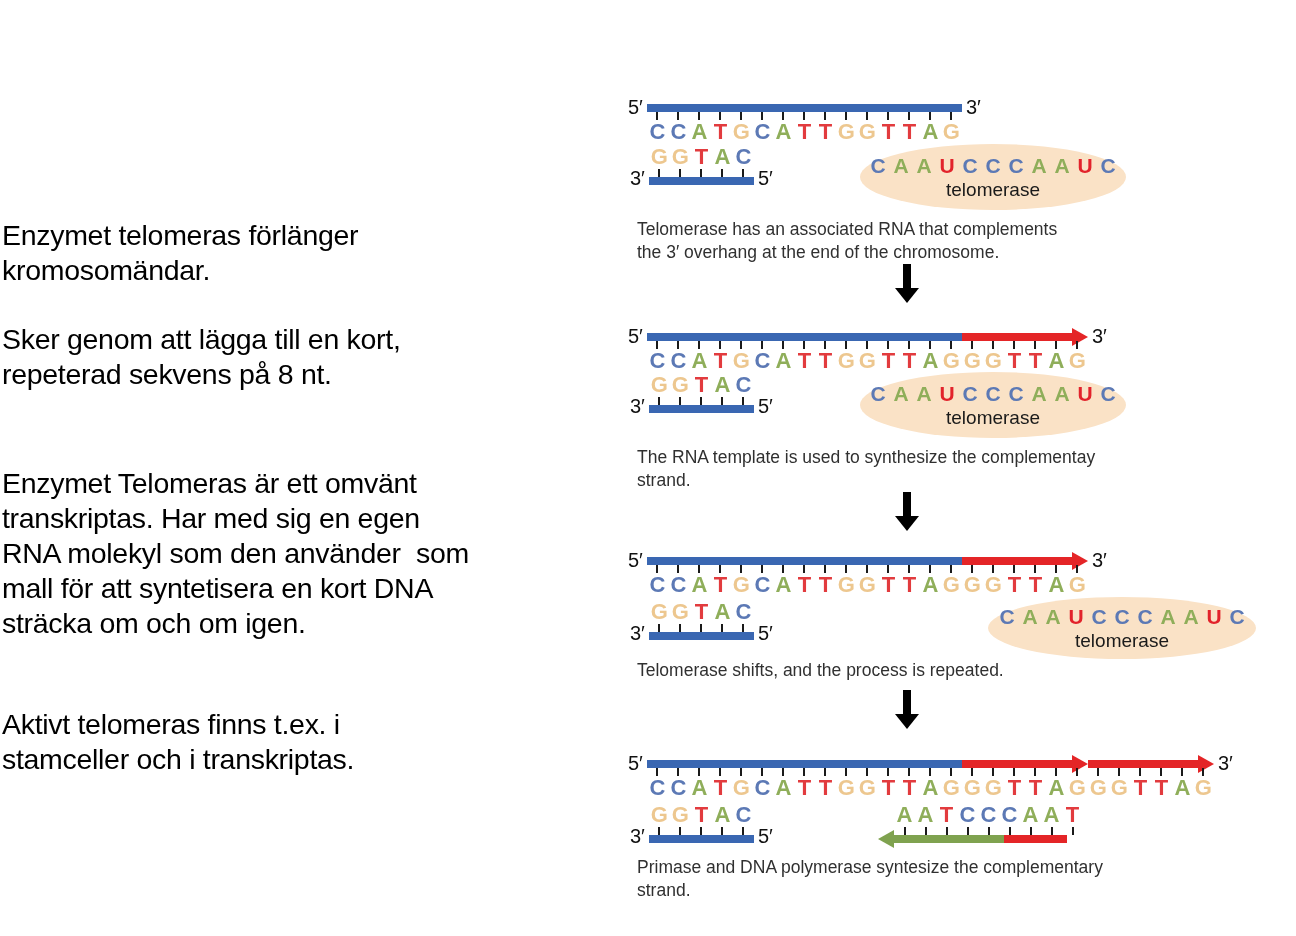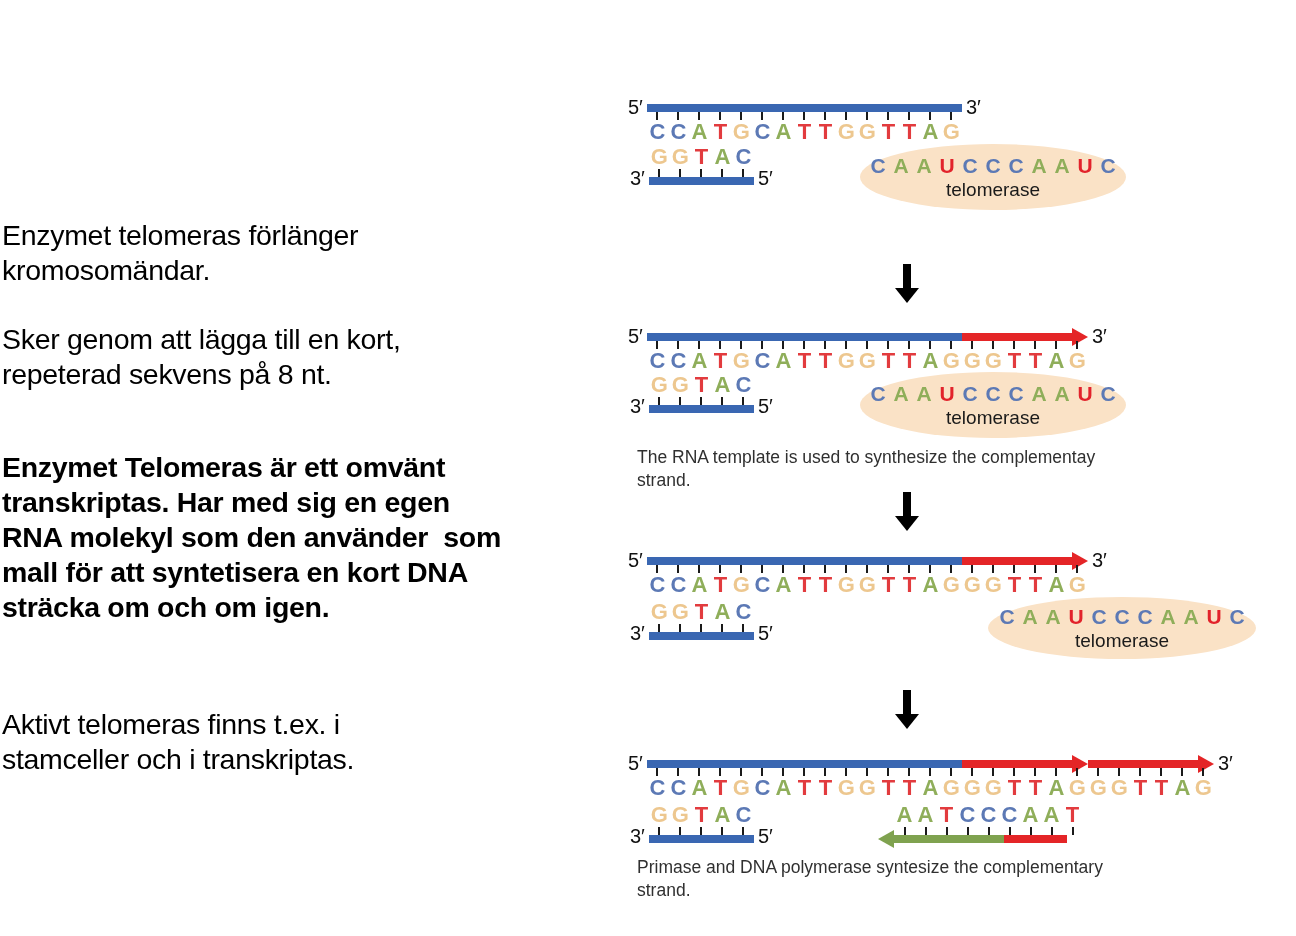--- a/index.html
+++ b/index.html
@@ -6,21 +6,21 @@
   body{width:1296px;height:936px;overflow:hidden;font-family:"Liberation Sans",sans-serif;}
   .slide{position:relative;width:1296px;height:936px;background:#fff;}
 
   
   .left-text p{
     position:absolute;left:2px;margin:0;
     font-size:28.5px;line-height:35px;color:#000;
     white-space:pre-wrap;letter-spacing:-0.3px;
     font-family:"Liberation Sans",sans-serif;
   }
-  .p1{top:218px;} .p2{top:322px;} .p3{top:450px;font-weight:bold;} .p4{top:707px;}
+  .p1{top:218px;} .p2{top:322px;} .p3{top:466px;} .p4{top:707px;}
 
   
   .strand{position:absolute;display:flex;}
   .strand .prime{font-size:20px;color:#111;white-space:nowrap;}
   .strand.top-strand{align-items:flex-start;}
   .strand.top-strand .prime{margin-top:-8px;}
   .strand.bottom-strand{align-items:flex-end;}
   .strand.bottom-strand .prime{margin-bottom:-5px;}
   .strand .prime.lft{margin-right:4px;}
   .strand .prime.rgt{margin-left:4px;}
@@ -149,20 +149,22 @@
           <span class="nt" style="width: 23px; color: rgb(92, 121, 181);">C</span>
           <span class="nt" style="width: 23px; color: rgb(143, 174, 90);">A</span>
           <span class="nt" style="width: 23px; color: rgb(143, 174, 90);">A</span>
           <span class="nt" style="width: 23px; color: rgb(226, 35, 43);">U</span>
           <span class="nt" style="width: 23px; color: rgb(92, 121, 181);">C</span>
         </div>
       </div>
     <div class="telo-label">telomerase</div>
   </div>
 
+  <div class="caption" style="left:637px;top:218px">Telomerase has an associated RNA that complements
+the 3′ overhang at the end of the chromosome.</div>
 
   <div class="down-arrow" style="left:895px;top:264px">
     <div class="stem"></div>
     <div class="head"></div>
   </div>
 
   <div class="strand top-strand" style="left:628px;top:333px">
       <span class="prime lft">5′</span>
       <div class="strand-col">
         <div class="bar-row">
@@ -365,20 +367,21 @@
           <span class="nt" style="width: 23px; color: rgb(92, 121, 181);">C</span>
           <span class="nt" style="width: 23px; color: rgb(143, 174, 90);">A</span>
           <span class="nt" style="width: 23px; color: rgb(143, 174, 90);">A</span>
           <span class="nt" style="width: 23px; color: rgb(226, 35, 43);">U</span>
           <span class="nt" style="width: 23px; color: rgb(92, 121, 181);">C</span>
         </div>
       </div>
     <div class="telo-label">telomerase</div>
   </div>
 
+  <div class="caption" style="left:637px;top:659px">Telomerase shifts, and the process is repeated.</div>
 
   <div class="down-arrow" style="left:895px;top:690px">
     <div class="stem"></div>
     <div class="head"></div>
   </div>
 
   <div class="strand top-strand" style="left:628px;top:760px">
       <span class="prime lft">5′</span>
       <div class="strand-col">
         <div class="bar-row">

